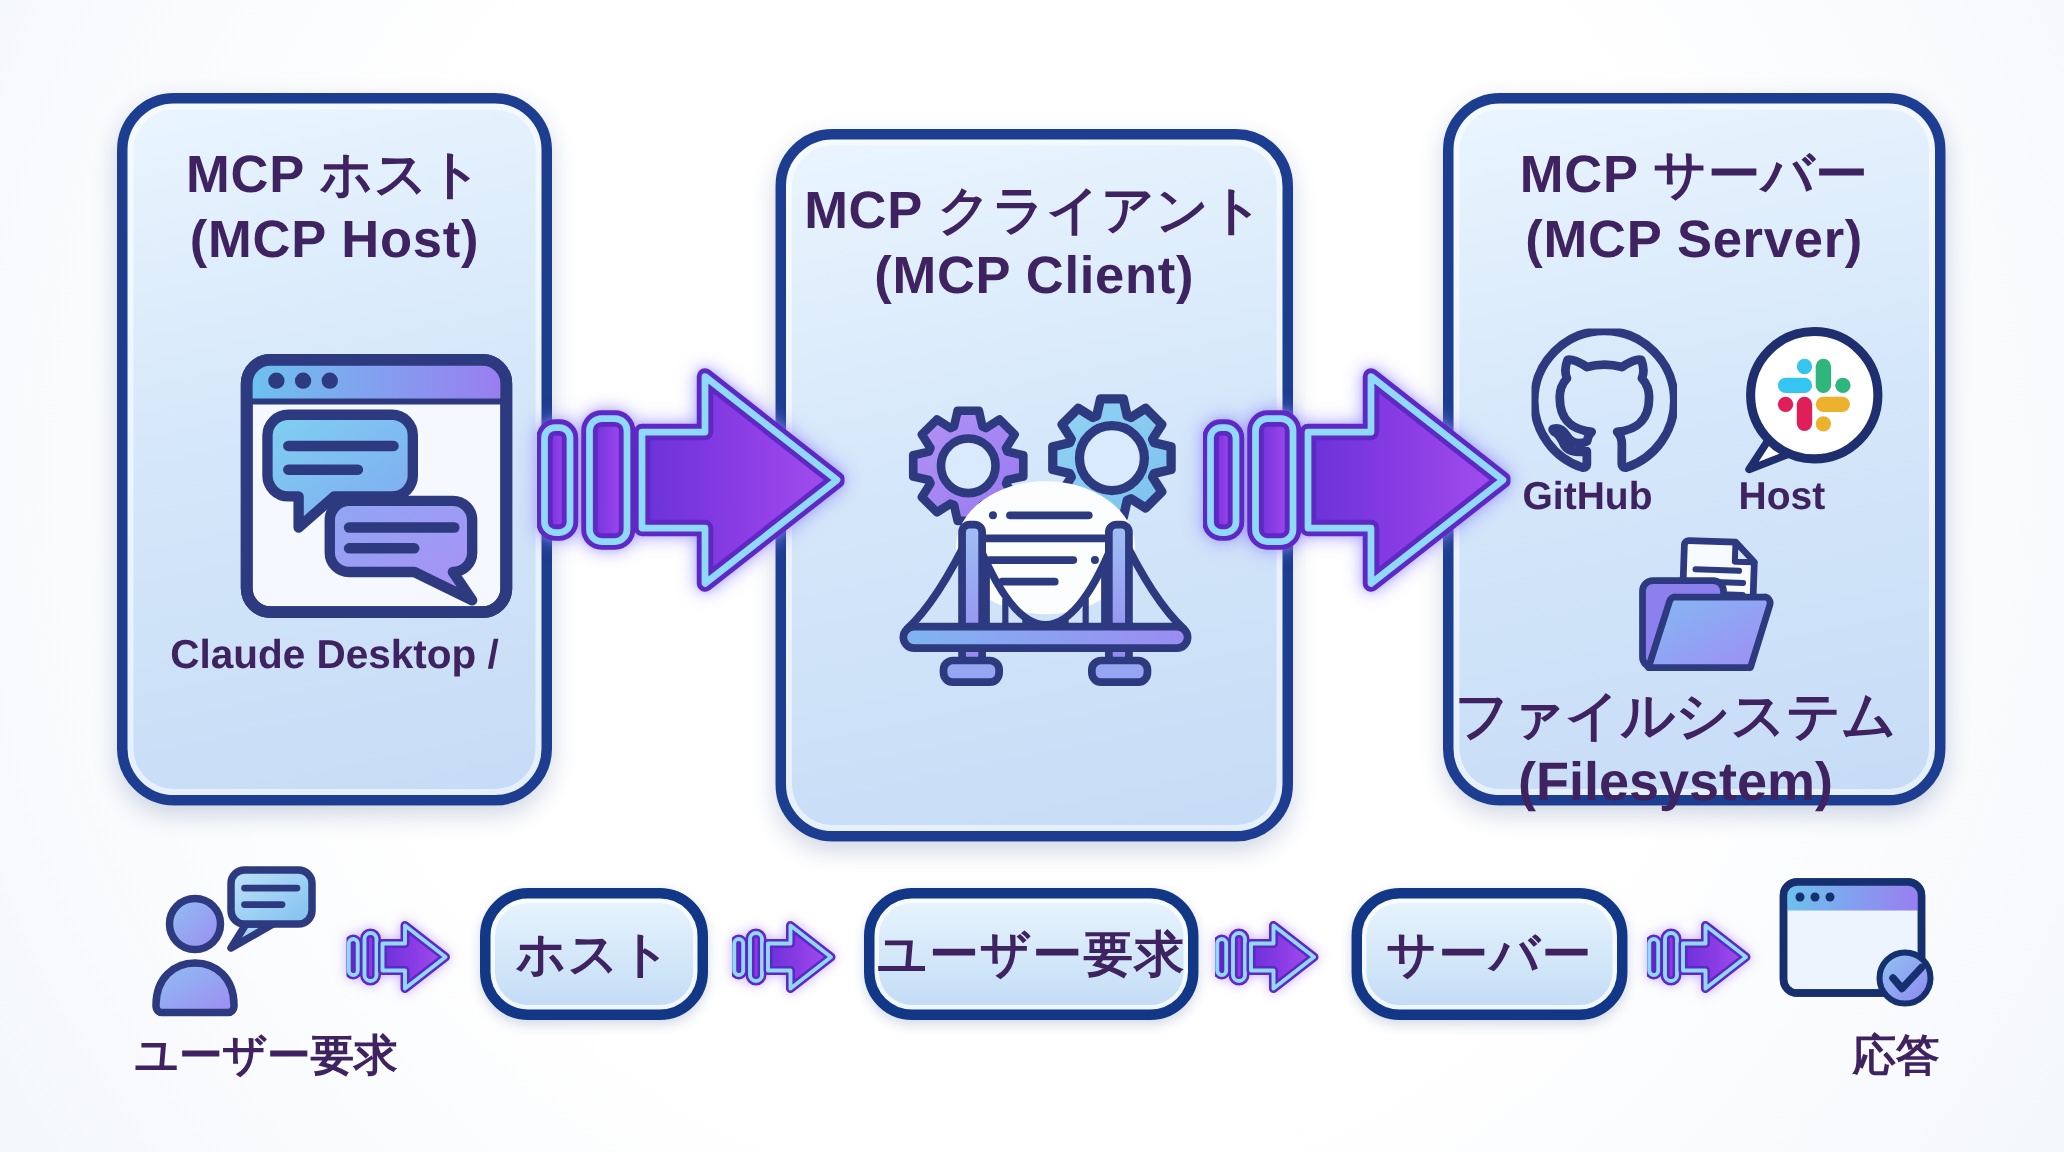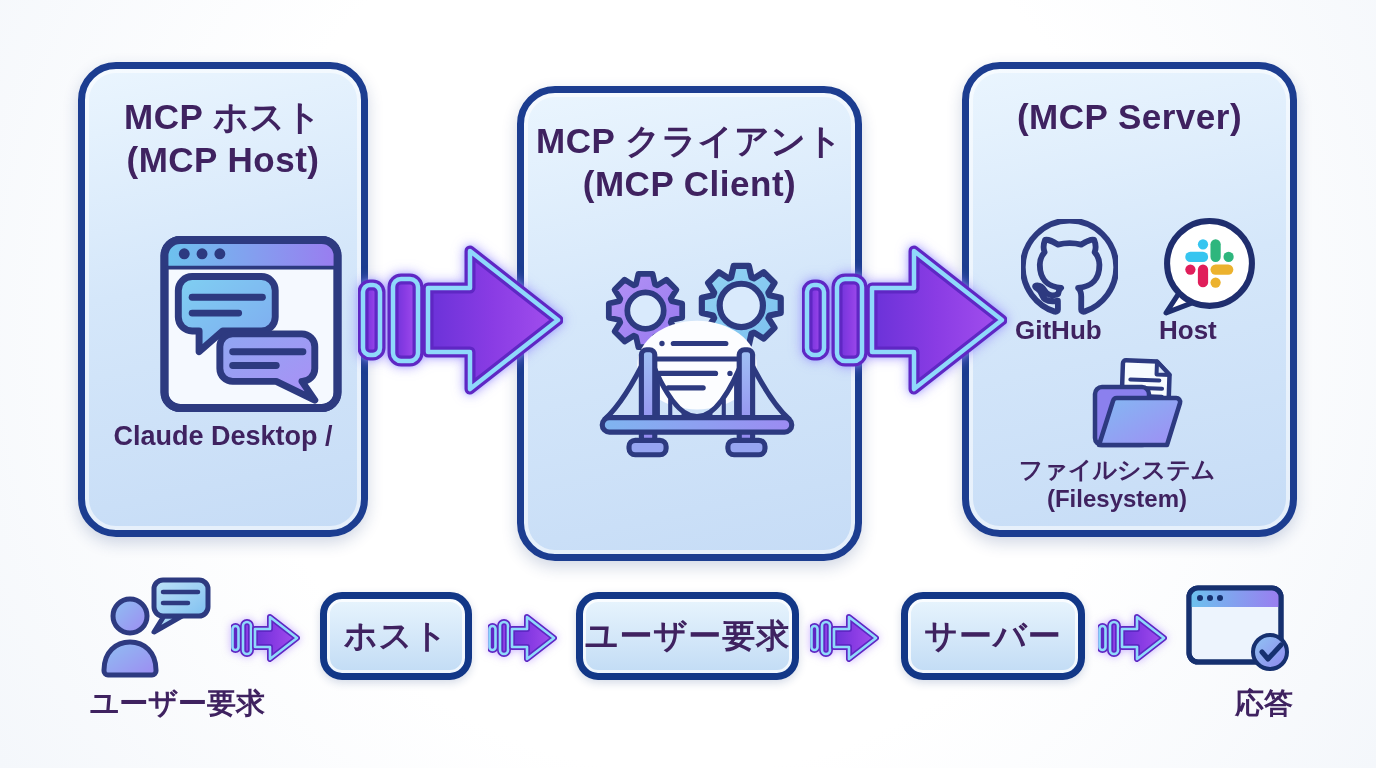--- a/index.html
+++ b/index.html
@@ -17,33 +17,33 @@
   #box-server{left:962px;width:335px;}
   .box-title{margin-top:26px;text-align:center;font-weight:bold;font-size:35px;
     line-height:1.24;color:#3f2260;letter-spacing:.5px;}
   .box-caption{position:absolute;left:0;right:0;text-align:center;font-weight:bold;
     font-size:27px;line-height:1.3;color:#3f2260;}
   #host-caption{top:350px;}
   .abs{position:absolute;}
   .svc-label{position:absolute;width:110px;text-align:left;font-weight:bold;
     font-size:26px;color:#3f2260;}
   #fs-label{position:absolute;left:-12px;width:320px;top:386px;text-align:center;
-    font-weight:bold;font-size:24px;line-height:1.22;color:#3f2260;}
+    font-weight:bold;font-size:36px;line-height:1.22;color:#3f2260;}
 
   
   .big-arrow{position:absolute;top:243px;width:205px;height:158px;z-index:5;
     filter:drop-shadow(0 0 6px rgba(147,97,253,.55)) drop-shadow(0 0 2px rgba(140,200,255,.5));}
   #arrow-1{left:358px;} #arrow-2{left:802px;}
   .small-arrow{position:absolute;top:612px;width:70px;height:52px;z-index:5;
     filter:drop-shadow(0 0 4px rgba(147,97,253,.5));}
   #sarrow-1{left:231px;} #sarrow-2{left:488px;} #sarrow-3{left:810px;} #sarrow-4{left:1098px;}
 
   
   .flow-box{position:absolute;top:592px;height:88px;box-sizing:border-box;
-    border:7px solid #123787;border-radius:22px;
+    border:7px solid #123787;border-radius:32px;
     background:linear-gradient(180deg,#e7f4fd 0%,#c2dcf5 100%);
     box-shadow:inset 0 0 0 3px rgba(255,255,255,.75), 0 3px 8px rgba(23,54,120,.18);
     display:flex;align-items:center;justify-content:center;
     font-weight:bold;font-size:33px;color:#3f2260;letter-spacing:1px;}
   #flow-host{left:320px;width:152px;}
   #flow-client{left:576px;width:223px;}
   #flow-server{left:901px;width:184px;}
   .flow-caption{position:absolute;text-align:right;font-weight:bold;font-size:29px;color:#3f2260;}
   #user-caption{left:60px;width:205px;top:684px;}
   #response-caption{left:1193px;width:100px;top:684px;}
@@ -173,20 +173,21 @@
       <rect x="46" y="90" width="13" height="90" rx="5" fill="url(#towerG)" stroke="#2d3a80" stroke-width="5"></rect>
       <rect x="141" y="90" width="13" height="90" rx="5" fill="url(#towerG)" stroke="#2d3a80" stroke-width="5"></rect>
       <rect x="34" y="178" width="36" height="14" rx="6" fill="#96a5f1" stroke="#2d3a80" stroke-width="5"></rect>
       <rect x="130" y="178" width="36" height="14" rx="6" fill="#96a5f1" stroke="#2d3a80" stroke-width="5"></rect>
       <rect x="8" y="156" width="184" height="14" rx="7" fill="url(#deckG)" stroke="#2d3a80" stroke-width="5"></rect>
     </svg>
   </div>
 
   <div class="main-box" id="box-server">
     <div class="box-title">
+      <div>MCP サーバー</div>
       <div>(MCP Server)</div>
     </div>
 
     <svg class="abs" style="left:52px;top:150px" width="97" height="96" viewBox="0 0 16.6 16.4">
       <g transform="translate(0.3,0.25)">
         <path fill="none" stroke="#2d3a80" stroke-width="1.0" stroke-linejoin="round" d="M8 0C3.58 0 0 3.58 0 8c0 3.54 2.29 6.53 5.47 7.59.4.07.55-.17.55-.38 0-.19-.01-.82-.01-1.49-2.01.37-2.53-.49-2.69-.94-.09-.23-.48-.94-.82-1.13-.28-.15-.68-.52-.01-.53.63-.01 1.08.58 1.23.82.72 1.21 1.87.87 2.33.66.07-.52.28-.87.51-1.07-1.78-.2-3.64-.89-3.64-3.95 0-.87.31-1.59.82-2.15-.08-.2-.36-1.02.08-2.12 0 0 .67-.21 2.2.82.64-.18 1.32-.27 2-.27s1.36.09 2 .27c1.53-1.04 2.2-.82 2.2-.82.44 1.1.16 1.92.08 2.12.51.56.82 1.27.82 2.15 0 3.07-1.87 3.75-3.65 3.95.29.25.54.73.54 1.48 0 1.07-.01 1.93-.01 2.2 0 .21.15.46.55.38A8.01 8.01 0 0 0 16 8c0-4.42-3.58-8-8-8z"></path>
       </g>
     </svg>
     <div class="svc-label" style="left:46px;top:246px">GitHub</div>
 

